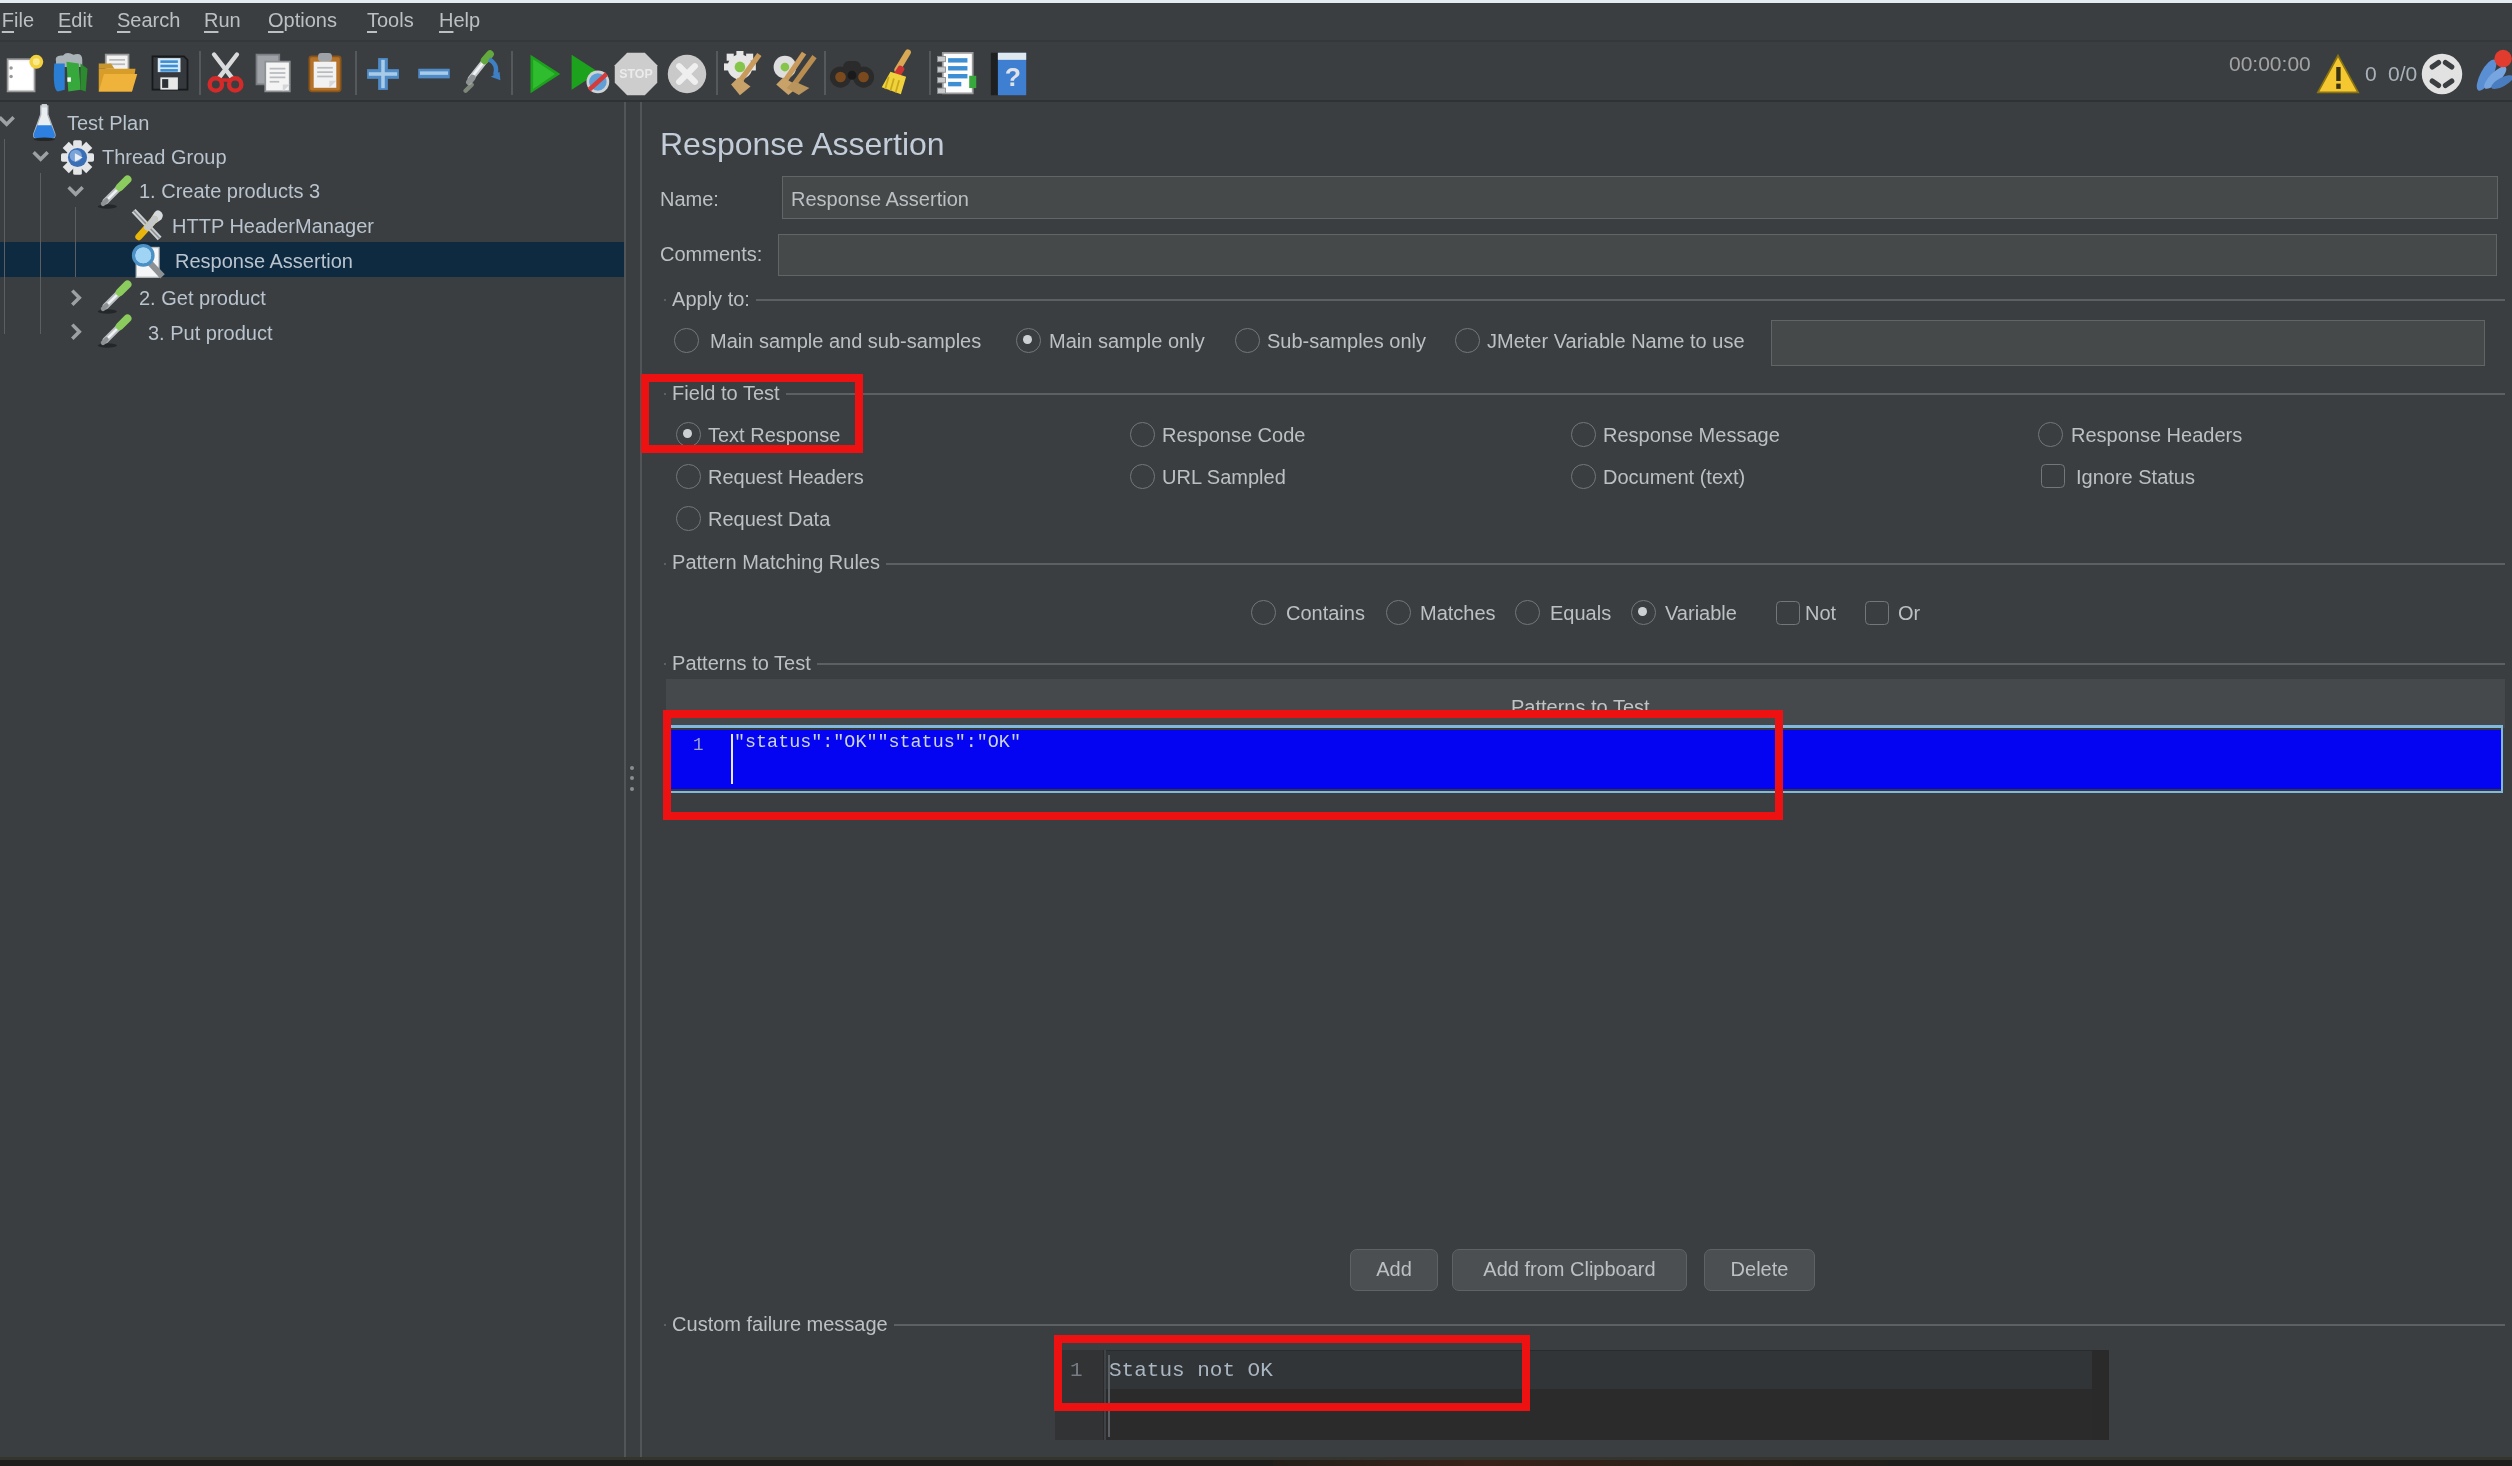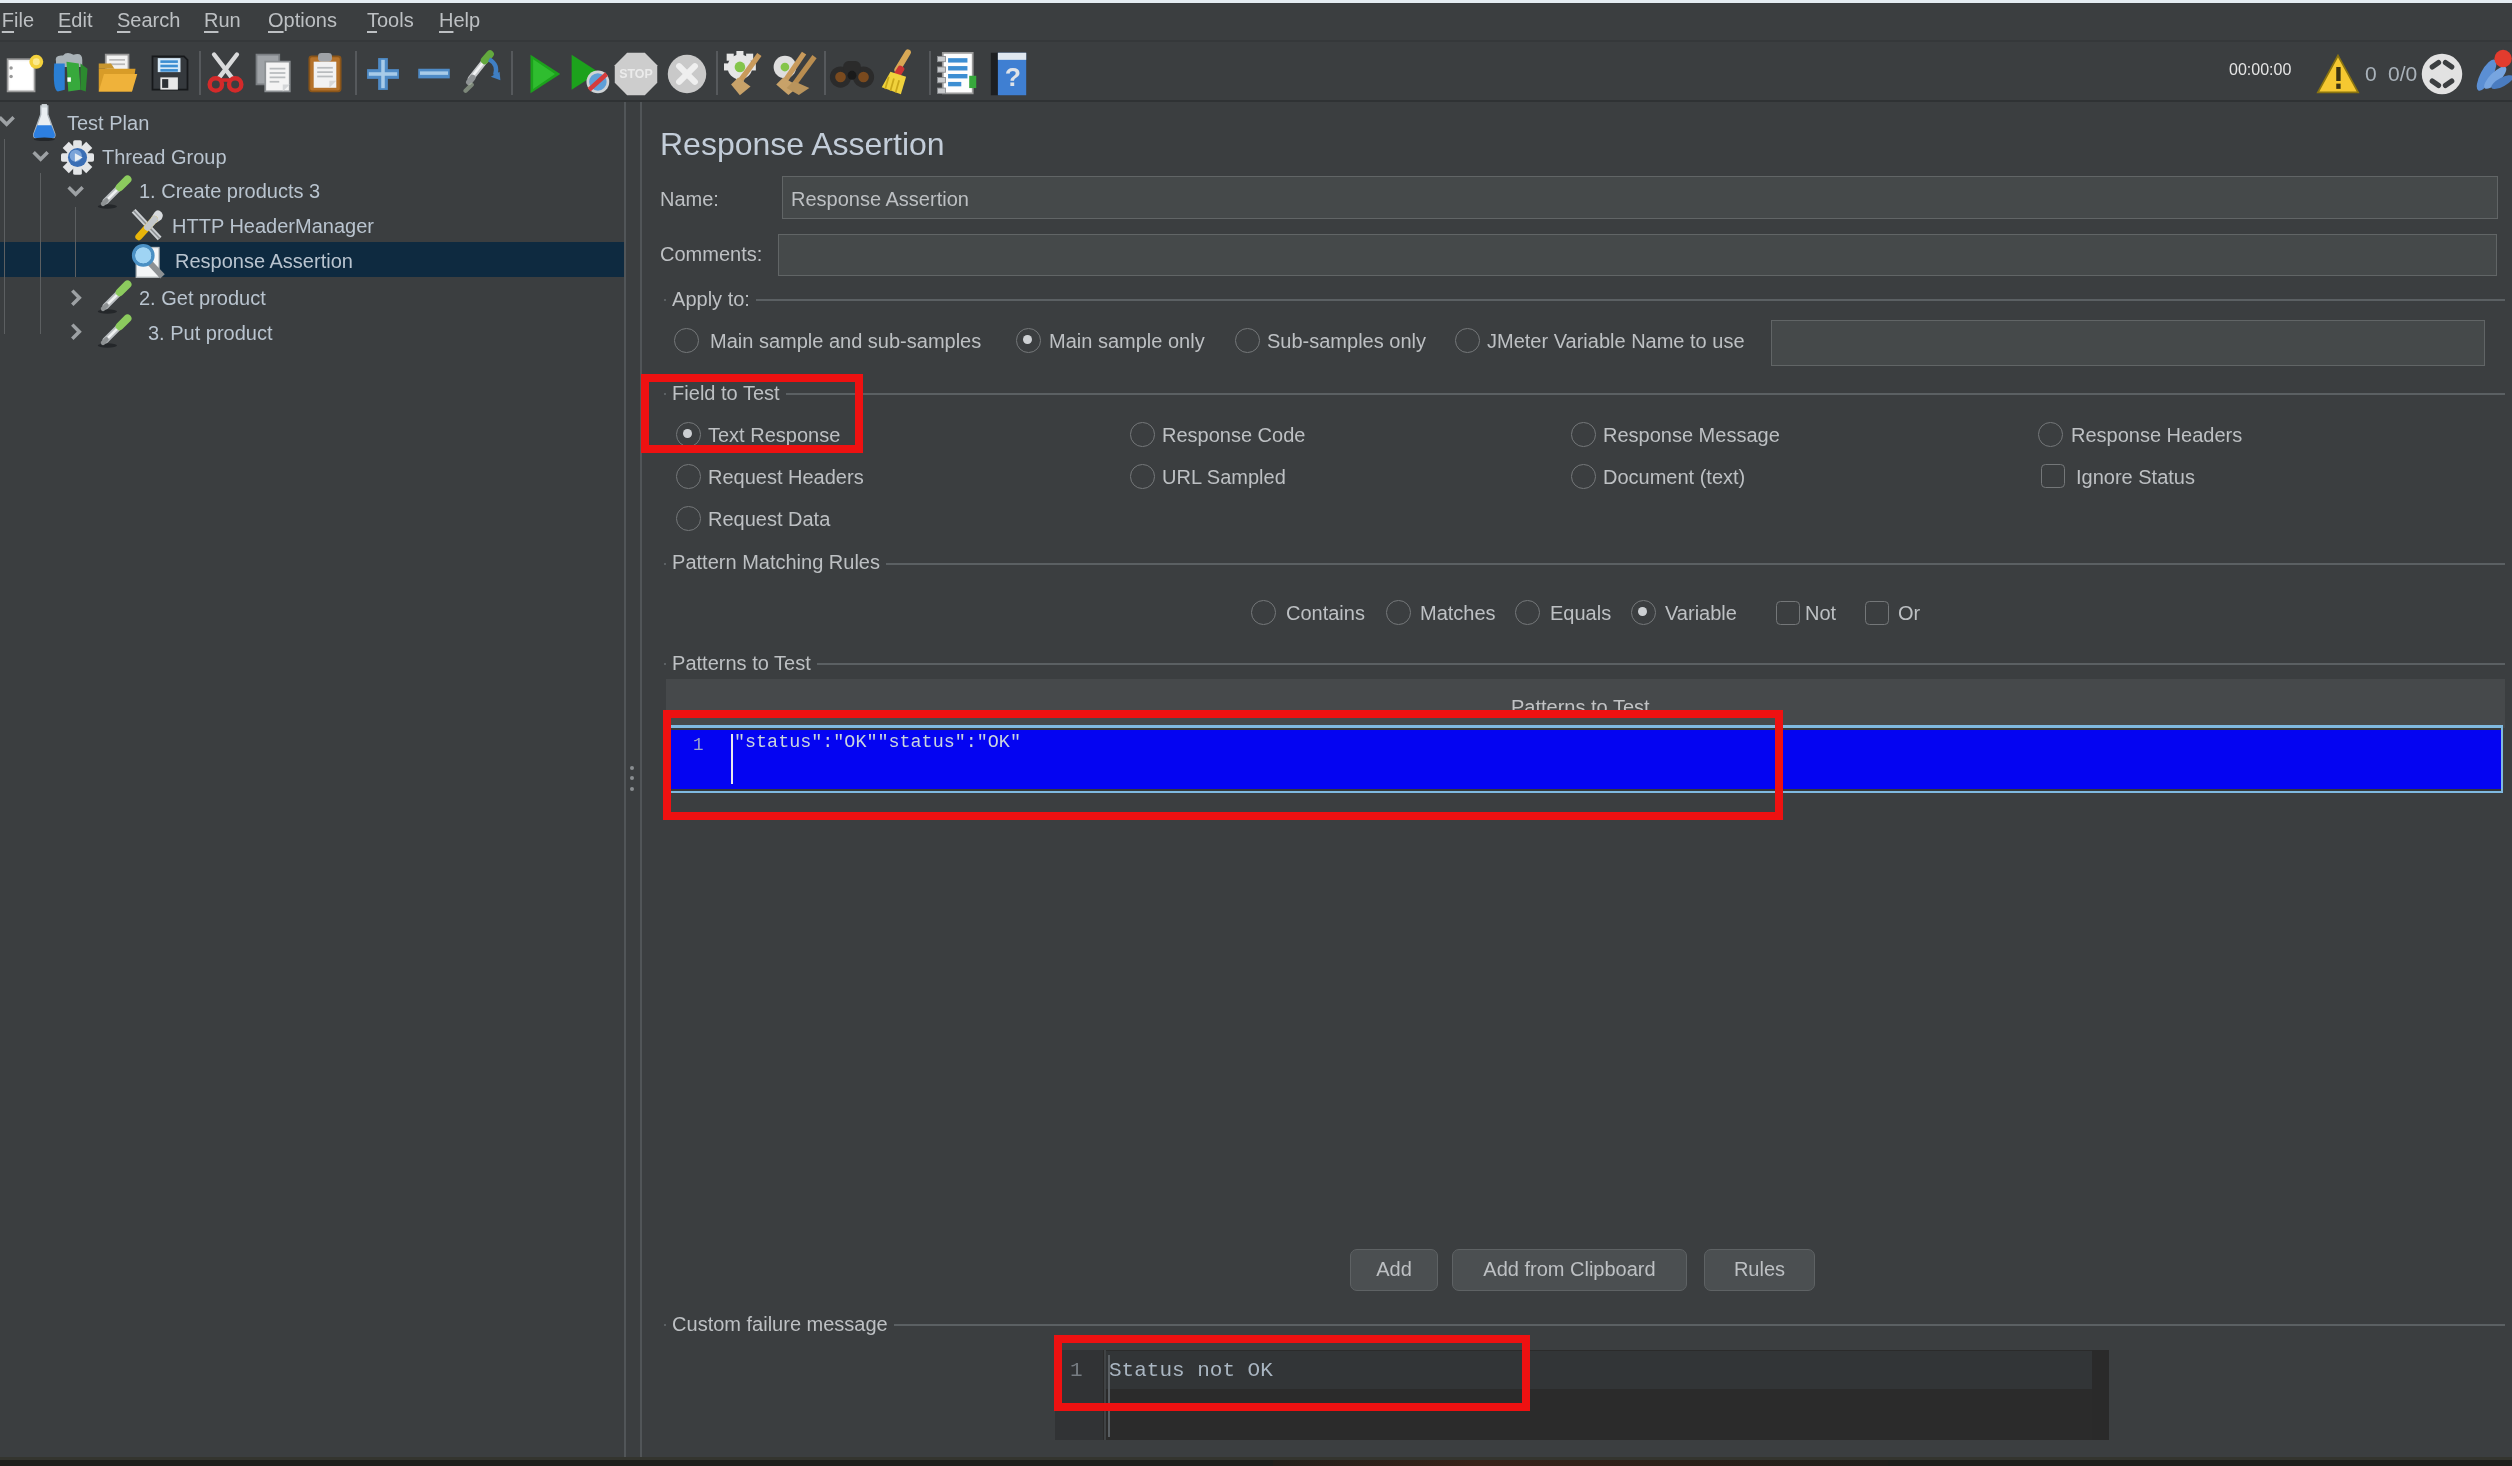--- a/index.html
+++ b/index.html
@@ -208,21 +208,21 @@
     </g>
     <rect x="40" y="28" width="8" height="14" fill="#37a93c"></rect>
   </svg>
 <svg class="abs" style="left:989px;top:51px" width="39" height="46" viewBox="0 0 44 52">
     <rect x="2" y="2" width="10" height="48" fill="#1d1f21"></rect>
     <rect x="10" y="2" width="32" height="48" fill="#3f7fd2"></rect>
     <rect x="10" y="2" width="32" height="8" fill="#dfe7ef"></rect>
     <text x="27" y="40" font-size="30" font-family="Liberation Sans" font-weight="bold" fill="#dfe3e8" text-anchor="middle">?</text>
   </svg>
 
-<span class="abs" style="left:2229px;top:61px;font-size:16px;color:#e5e5e5">00:00:00</span>
+<span class="abs" style="left:2229px;top:52px;font-size:21px;color:#a3a3a3">00:00:00</span>
 <svg class="abs" style="left:2316px;top:53px" width="44" height="42" viewBox="0 0 50 48">
     <polygon points="25,3 48,45 2,45" fill="#f5c831" stroke="#8a7410" stroke-width="2"></polygon>
     <rect x="23" y="16" width="5" height="16" fill="#3a3313"></rect>
     <rect x="23" y="35" width="5" height="6" fill="#3a3313"></rect>
   </svg>
 <span class="abs" style="left:2365px;top:62px;font-size:21px;color:#a9b2ba">0</span>
 <span class="abs" style="left:2388px;top:62px;font-size:21px;color:#a9b2ba">0/0</span>
 <svg class="abs" style="left:2420px;top:52px" width="44" height="44" viewBox="0 0 50 50">
     <circle cx="25" cy="25" r="23" fill="#e2e2e2"></circle>
     <g stroke="#3c3f41" stroke-width="6" fill="none" stroke-linecap="round">
@@ -396,21 +396,21 @@
 <span class="lbl" style="left:1511px;top:695px;color:#c1c3c5">Patterns to Test</span>
 <div class="abs" style="left:666px;top:725px;width:1837px;height:68px;background:#7fb9e0"></div>
 <div class="abs" style="left:668px;top:728px;width:1833px;height:63px;background:#35383a"></div>
 <div class="abs" style="left:669px;top:730px;width:1832px;height:59px;background:#0404f2"></div>
 <span class="abs mono" style="left:693px;top:735px;font-size:17.6px;color:#9ba5c9">1</span>
 <div class="abs" style="left:731px;top:734px;width:1.8px;height:50px;background:#e8eaec"></div>
 <span class="abs mono" style="left:734px;top:732px;font-size:18.4px;color:#ccd6de">"status":"OK""status":"OK"</span>
 
 <div class="btn" style="left:1350px;top:1249px;width:88px">Add</div>
 <div class="btn" style="left:1452px;top:1249px;width:235px">Add from Clipboard</div>
-<div class="btn" style="left:1704px;top:1249px;width:111px">Rules</div>
+<div class="btn" style="left:1704px;top:1249px;width:111px">Delete</div>
 
 <div class="gline" style="left:664px;top:1324px;width:1841px"></div>
 <span class="gtitle" style="left:666px;top:1313px">Custom failure message</span>
 <div class="abs" style="left:1055px;top:1350px;width:1053px;height:90px;background:#2b2b2b"></div>
 <div class="abs" style="left:1055px;top:1350px;width:48px;height:90px;background:#313335"></div>
 <div class="abs" style="left:1104px;top:1350px;width:1.8px;height:90px;background:#404345"></div>
 <div class="abs" style="left:1106px;top:1351px;width:986px;height:38px;background:#323537"></div>
 <div class="abs" style="left:2092px;top:1350px;width:16.7px;height:90px;background:#2a2a2a"></div>
 <span class="abs mono" style="left:1070px;top:1359px;font-size:21px;color:#767c82">1</span>
 <div class="abs" style="left:1108px;top:1355px;width:1.8px;height:82px;background:#5a5f63"></div>

